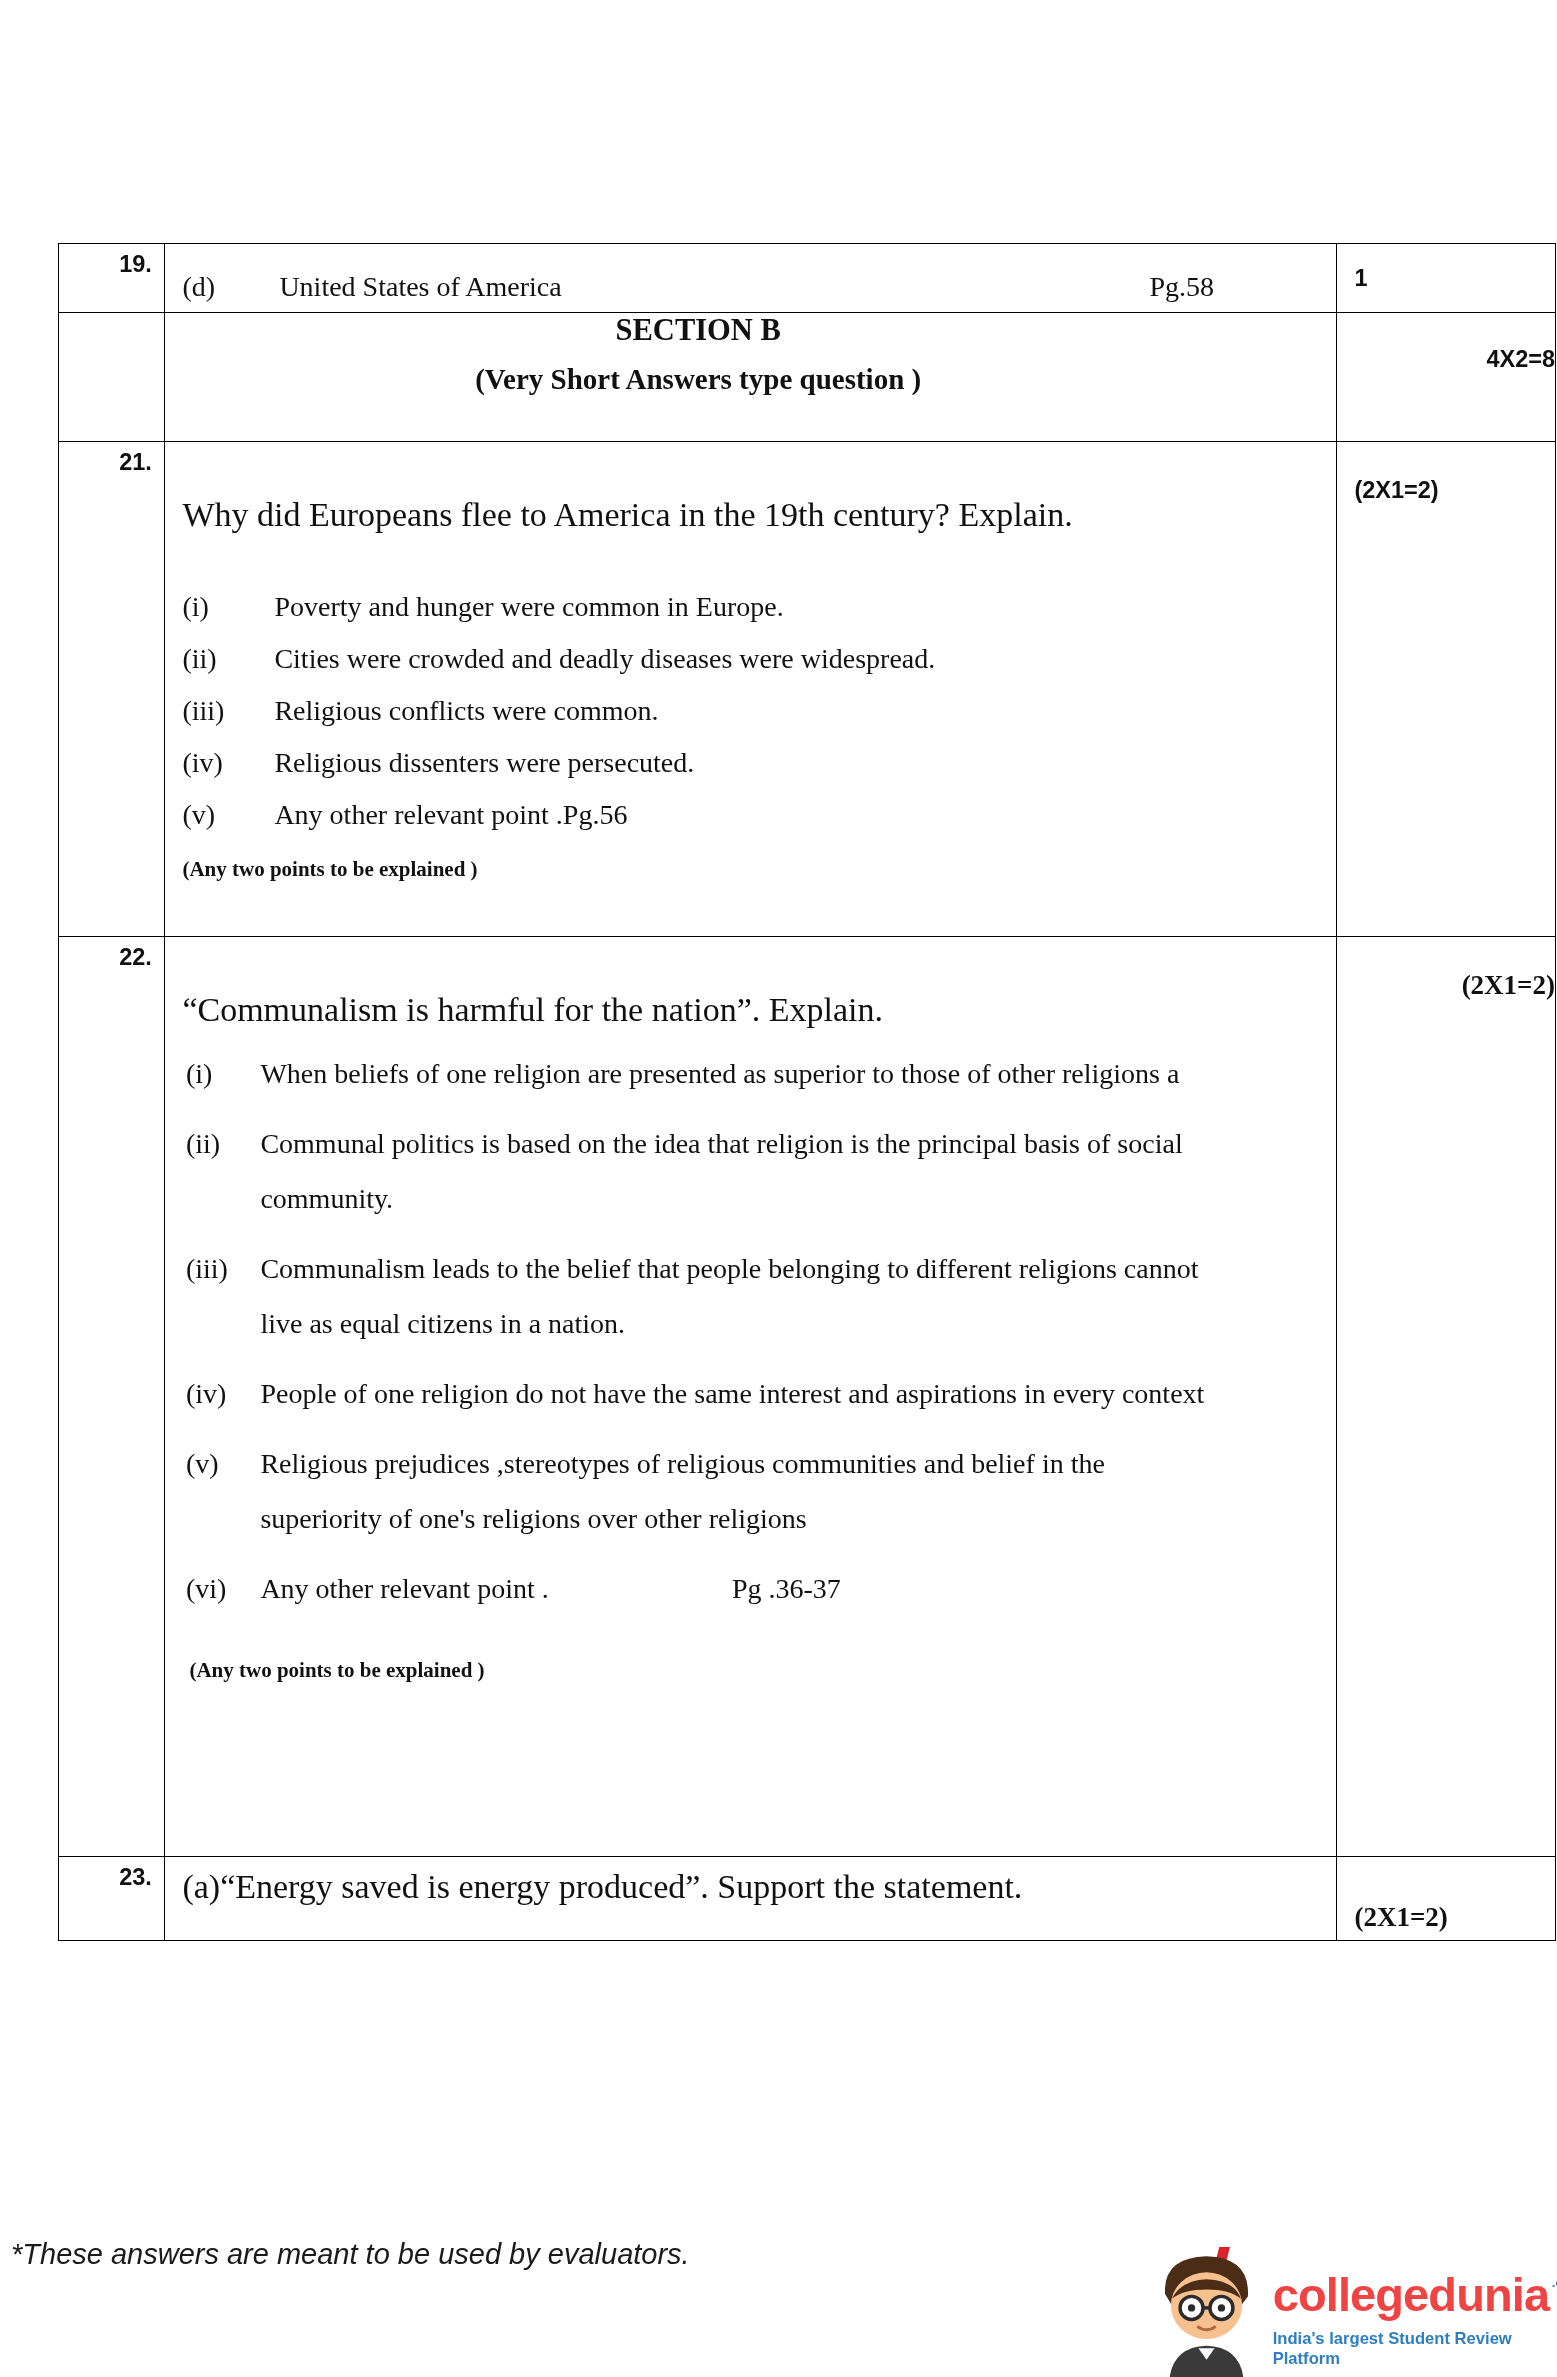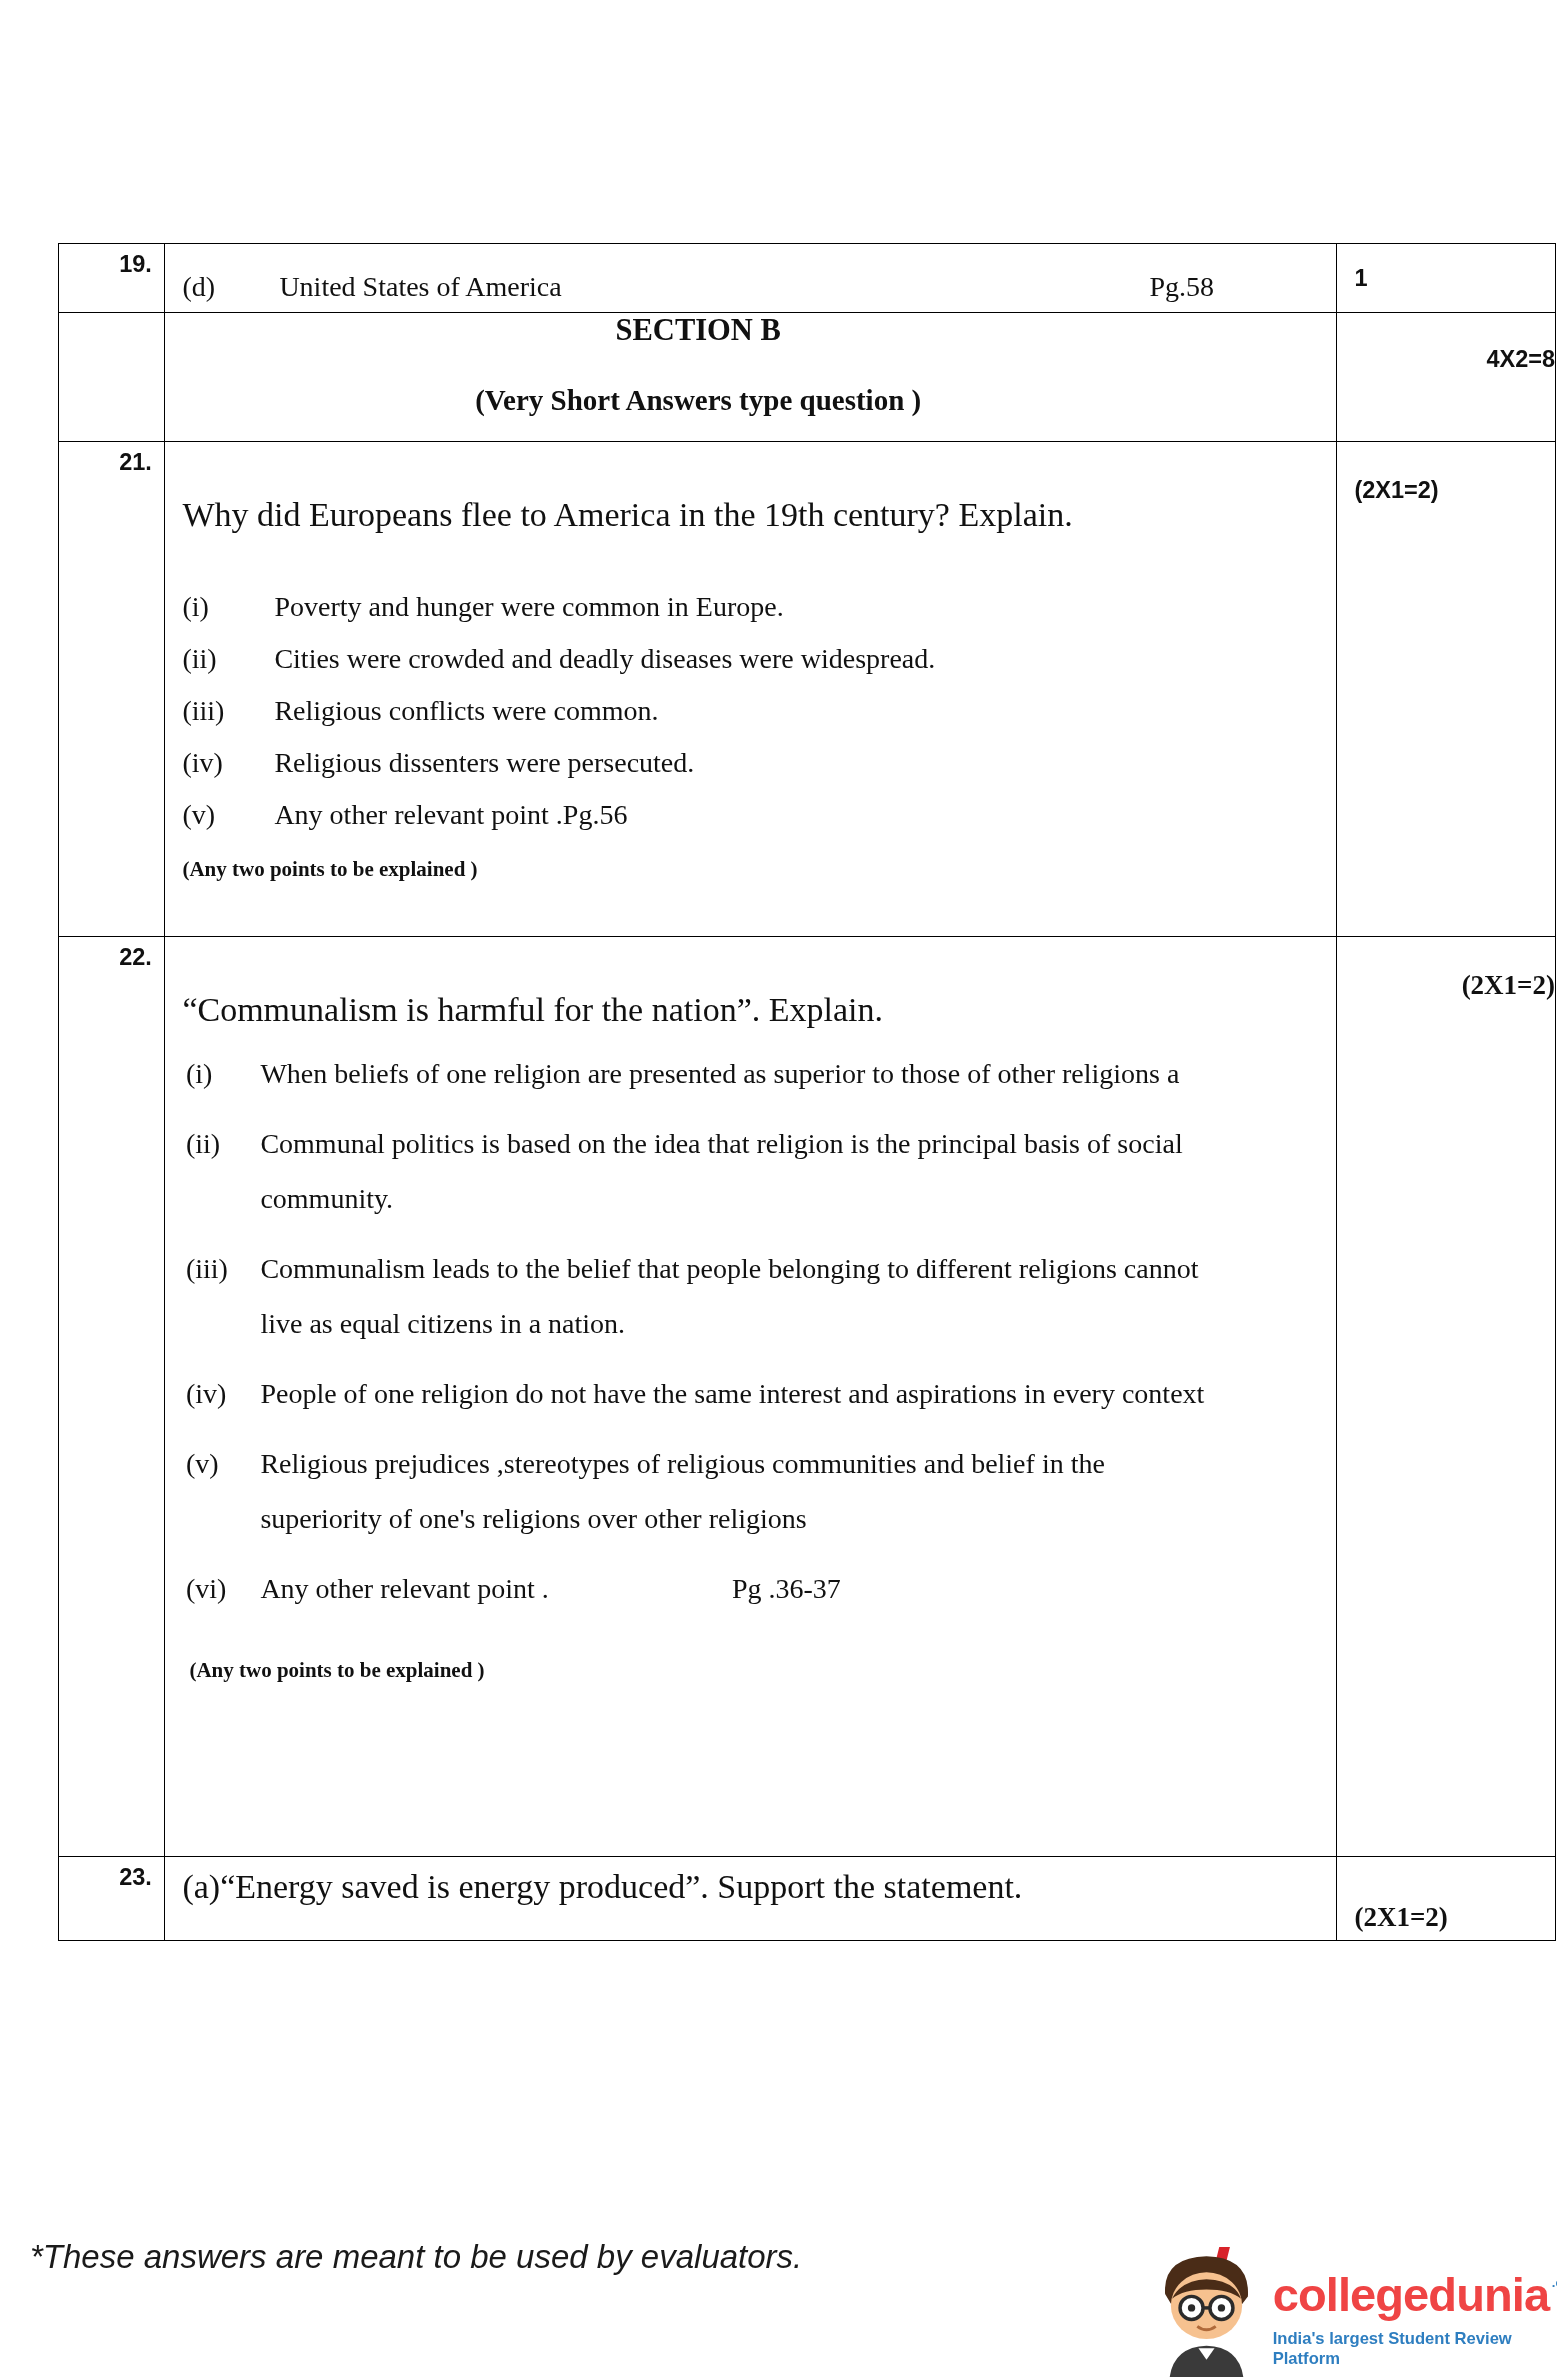--- a/index.html
+++ b/index.html
@@ -40,42 +40,42 @@
   .valign-mid    { vertical-align:middle !important; } .pt40 { padding-top:35px; } .pt45 { padding-top:33px;text-align:right; }
   .pb8  { padding-bottom:7px; }
 
   .optline { display:flex; align-items:baseline; padding-bottom:8.7px; }
   .optline .opt { flex:none; width:97px; }
   .optline.nogap .opt { width:auto; margin-right:8.7px; }
   .optline .pgref { margin-left:auto; }
 
   .section-cell { text-align:center; padding-top:26px; }
   .section-title { font-weight:bold; font-size:30.5px; }
-  .section-sub   { font-weight:bold; font-size:29px; margin-top:36px; }
+  .section-sub   { font-weight:bold; font-size:29px; margin-top:15px; }
 
   .q-head { font-weight:normal; font-size:34px; padding-top:54px; }
   .q-head.tight { padding-top:10.5px; }
 
   .points21 { margin-top:47px; }
   .points21 .point { display:flex; line-height:52px; font-size:28px; }
   .points21 .lbl { flex:none; width:92px; }
 
   .points22 { margin-top:17.4px; }
   .points22 .point { display:flex; line-height:55px; font-size:28px; margin-top:15px; }
   .points22 .lbl { flex:none; width:78px; padding-left:3.5px; }
   .points22 .pgref2 { margin-left:183px; }
 
   .note { font-weight:bold; font-size:21px; }
   .note21 { margin-top:1.7px; line-height:52px; }
   .note22 { margin-top:42px; padding-left:7px; }
 
   .footnote {
-    position:absolute; left:30px; top:2238px;
+    position:absolute; left:11px; top:2238px;
     font-family:"Liberation Sans", sans-serif; font-style:italic;
-    font-size:33px; color:#1a1a1a;
+    font-size:29px; color:#1a1a1a;
   }
 
   .logo {
     position:absolute; left:1149px; top:2247px;
     display:flex; align-items:flex-start;
   }
   .logo .mascot { width:115px; height:131px; flex:none; }
   .logo .text-col { margin-left:8.7px; padding-top:24.4px; }
   .brand-row { display:flex; align-items:flex-start; }
   .brand {

